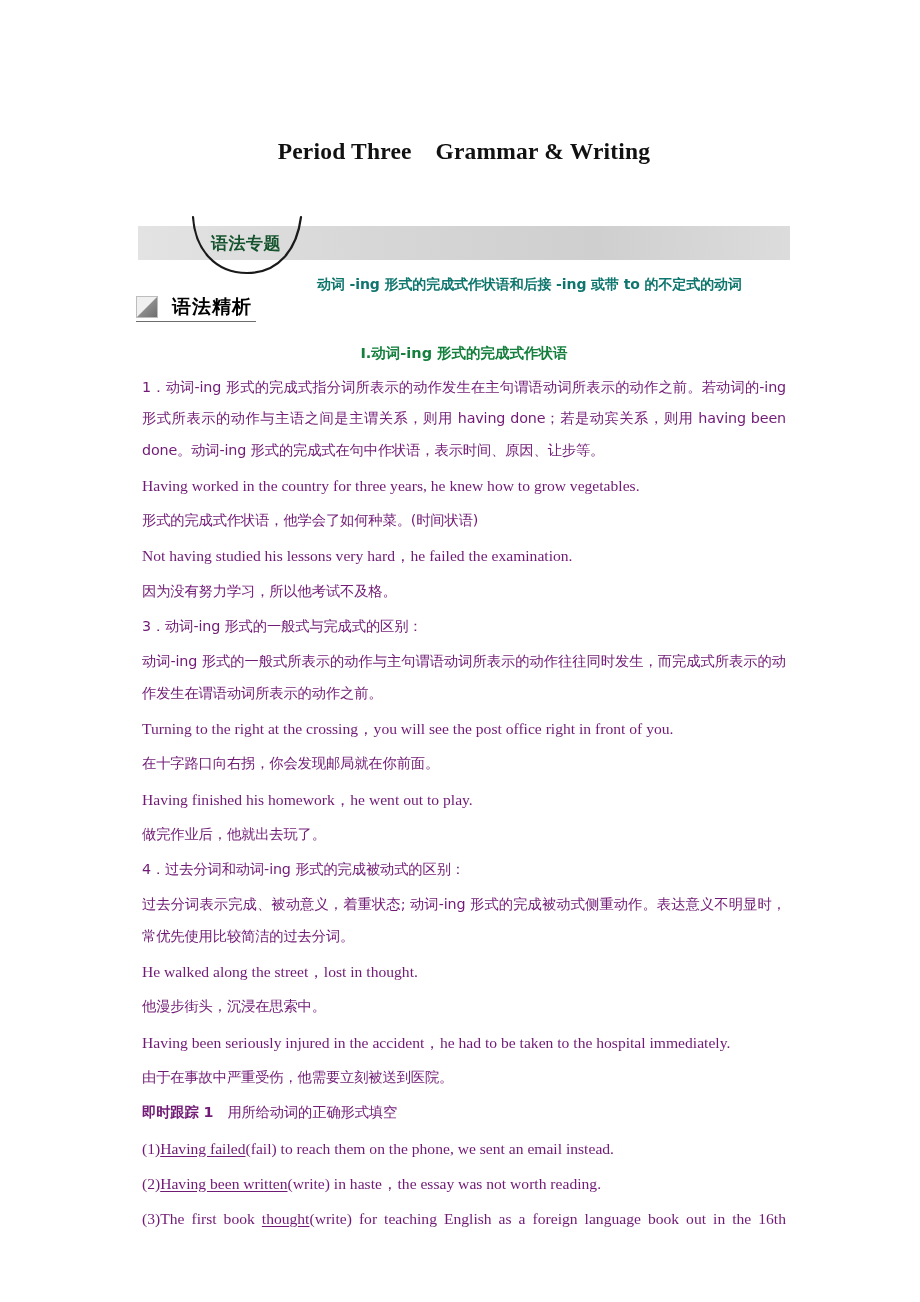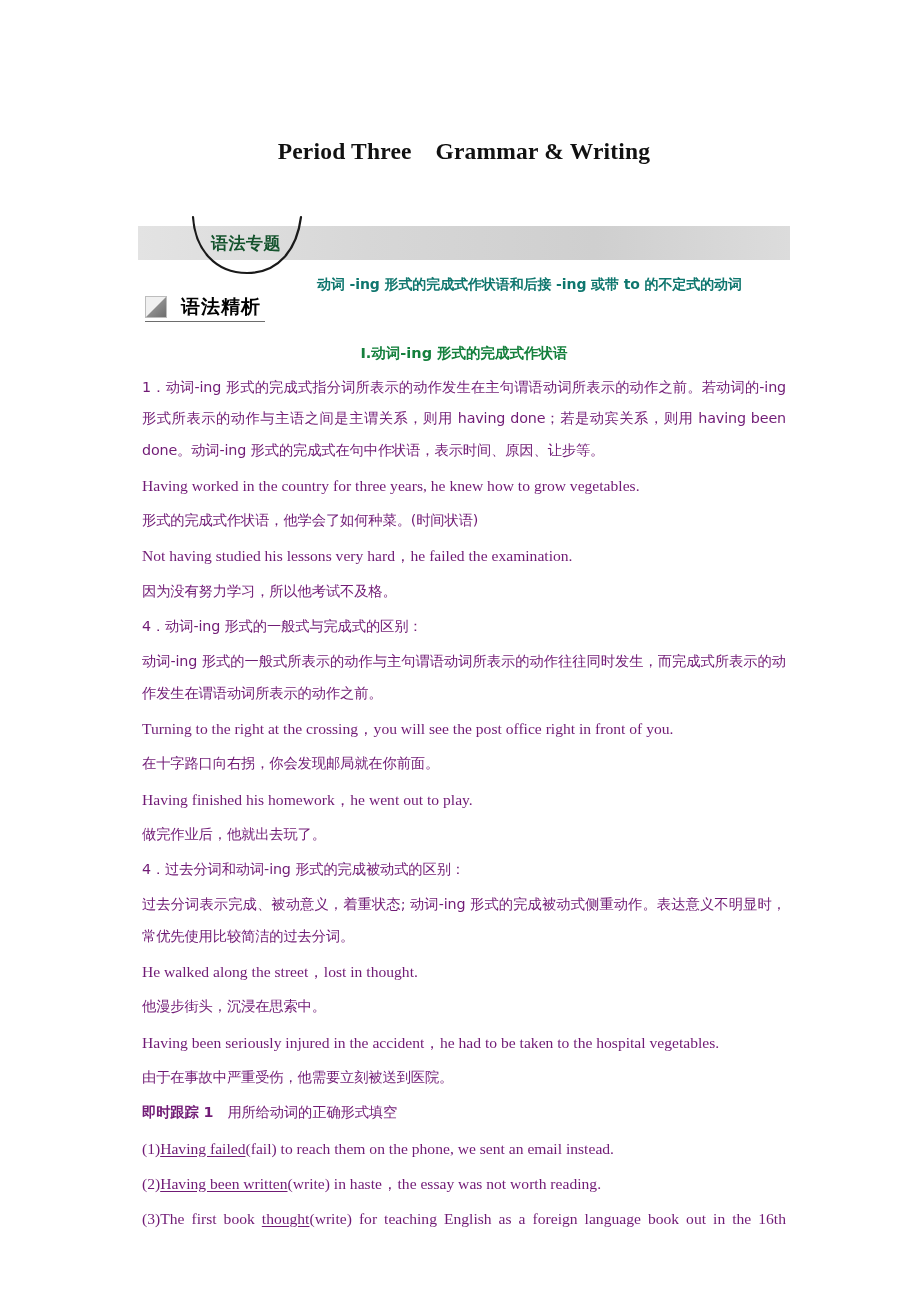--- a/index.html
+++ b/index.html
@@ -79,21 +79,21 @@
     color: #0f766e;
     line-height: 26px;
     letter-spacing: -0.1px;
     white-space: nowrap;
     margin-top: 41px;
   }
 
   
   .section-header {
     position: absolute;
-    left: 145px;
+    left: 136px;
     top: 293px;
     width: 300px;
     height: 34px;
     padding-left: 48px;
   }
   .section-header-icon {
     position: absolute;
     left: 0px;
     top: 3px;
     width: 22px;
@@ -194,31 +194,31 @@
 
   <div class="content">
 
     <div class="roman-heading">Ⅰ.动词-ing 形式的完成式作状语</div>
 
     <p class="line zh flow">1．动词-ing 形式的完成式指分词所表示的动作发生在主句谓语动词所表示的动作之前。若动词的-ing 形式所表示的动作与主语之间是主谓关系，则用 having done；若是动宾关系，则用 having been done。动词-ing 形式的完成式在句中作状语，表示时间、原因、让步等。</p>
     <p class="line">Having worked in the country for three years, he knew how to grow vegetables.</p>
     <p class="line zh">形式的完成式作状语，他学会了如何种菜。(时间状语)</p>
     <p class="line">Not having studied his lessons very hard，he failed the examination.</p>
     <p class="line zh">因为没有努力学习，所以他考试不及格。</p>
-    <p class="line zh">4．动词-ing 形式的一般式与完成式的区别：</p>
+    <p class="line zh">3．动词-ing 形式的一般式与完成式的区别：</p>
     <p class="line zh flow">动词-ing 形式的一般式所表示的动作与主句谓语动词所表示的动作往往同时发生，而完成式所表示的动作发生在谓语动词所表示的动作之前。</p>
     <p class="line">Turning to the right at the crossing，you will see the post office right in front of you.</p>
     <p class="line zh">在十字路口向右拐，你会发现邮局就在你前面。</p>
     <p class="line">Having finished his homework，he went out to play.</p>
     <p class="line zh">做完作业后，他就出去玩了。</p>
     <p class="line zh">4．过去分词和动词-ing 形式的完成被动式的区别：</p>
     <p class="line zh flow">过去分词表示完成、被动意义，着重状态; 动词-ing 形式的完成被动式侧重动作。表达意义不明显时，常优先使用比较简洁的过去分词。</p>
     <p class="line">He walked along the street，lost in thought.</p>
     <p class="line zh">他漫步街头，沉浸在思索中。</p>
-    <p class="line">Having been seriously injured in the accident，he had to be taken to the hospital vegetables.</p>
+    <p class="line">Having been seriously injured in the accident，he had to be taken to the hospital immediately.</p>
     <p class="line zh">由于在事故中严重受伤，他需要立刻被送到医院。</p>
 
     <p class="line zh">
       <span class="bold">即时跟踪 1</span><span>　</span><span>用所给动词的正确形式填空</span>
     </p>
 
     <p class="line"><span>(1)</span><span class="underline">Having failed</span><span>(fail)</span><span> to reach them on the phone, we sent an email instead.</span></p>
 
     <p class="line"><span>(2)</span><span class="underline">Having been written</span><span>(write)</span><span> in haste，the essay was not worth reading.</span></p>
 

